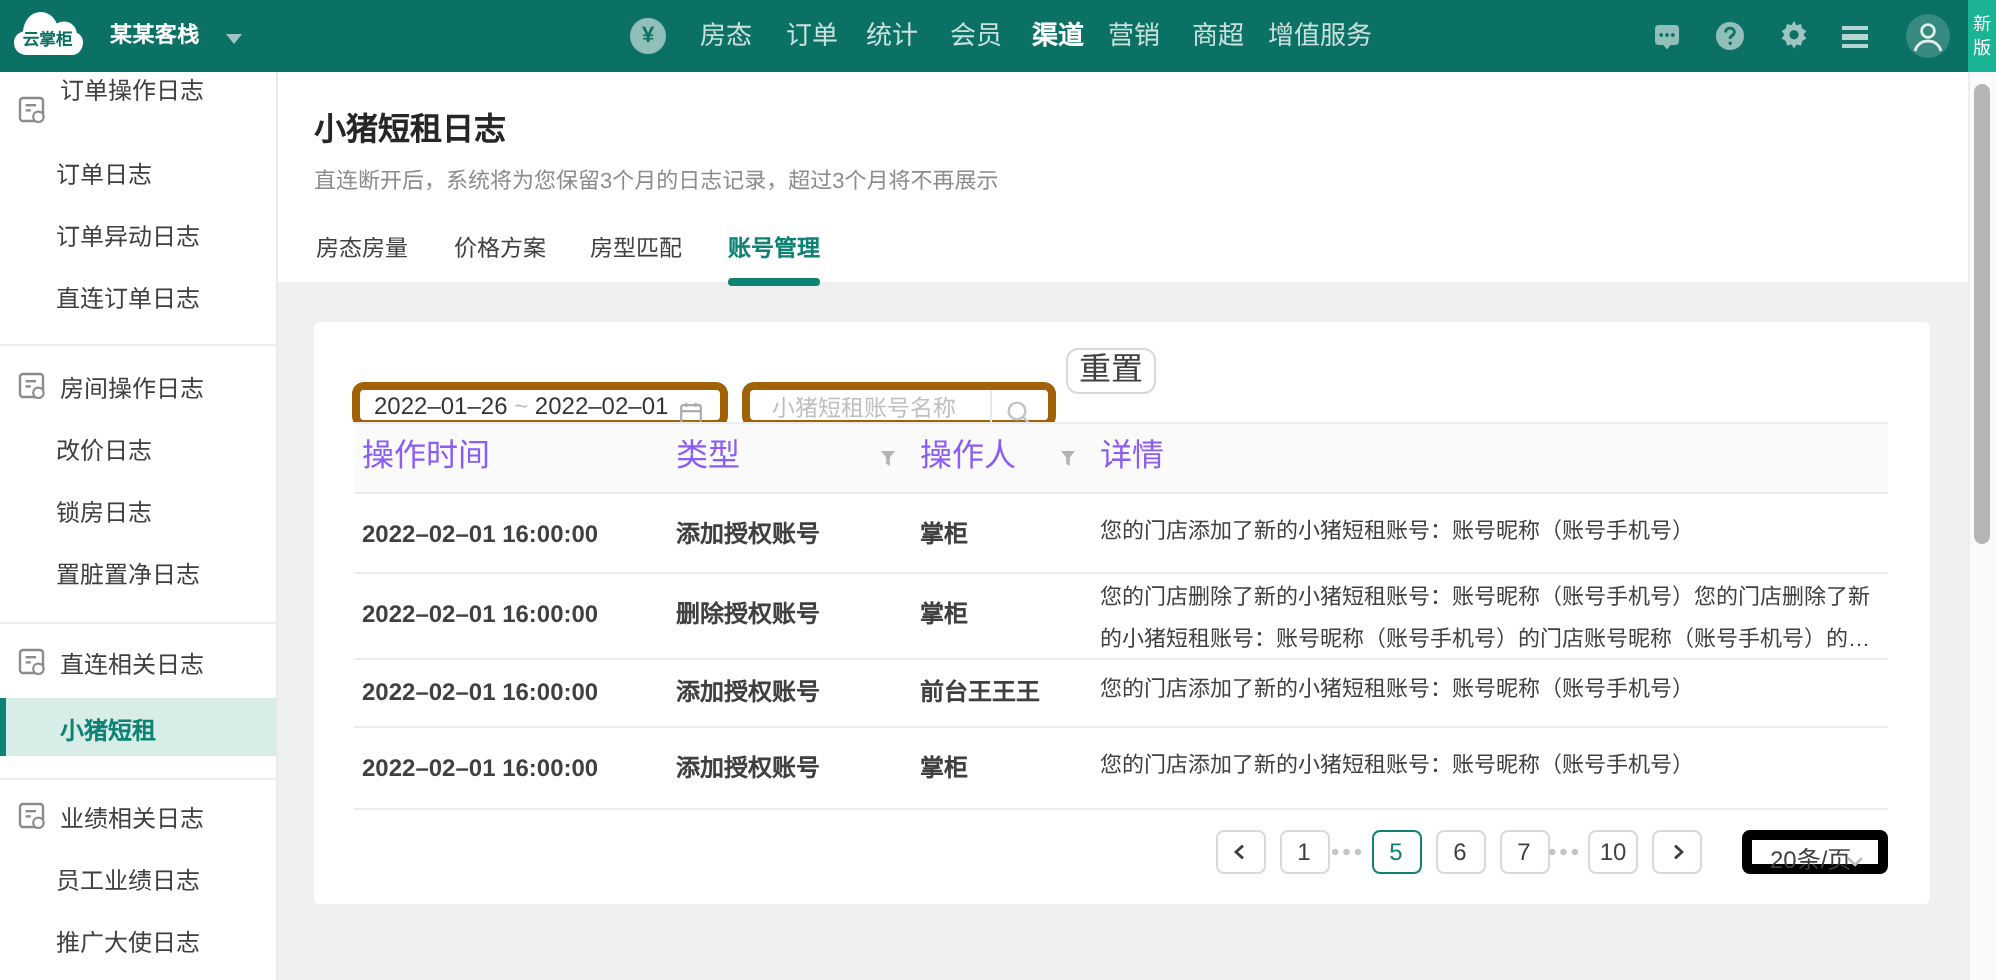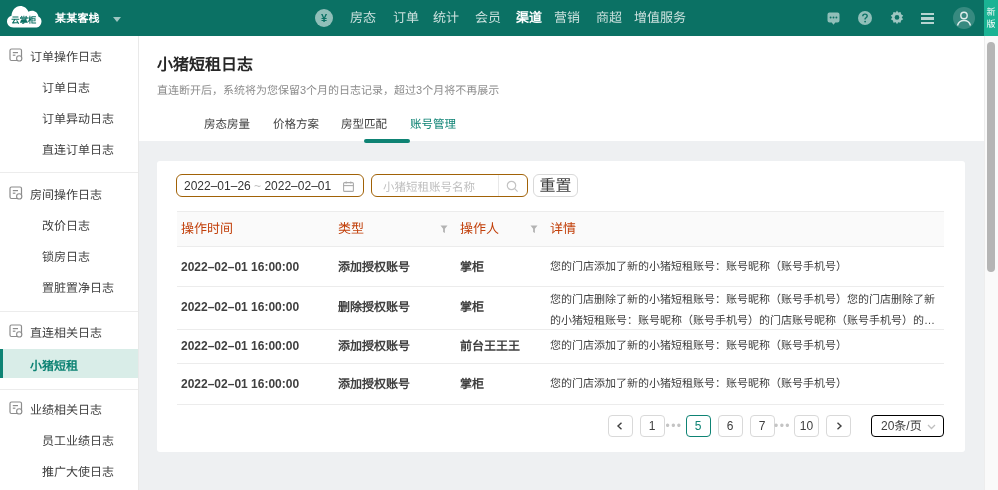--- a/index.html
+++ b/index.html
@@ -11,49 +11,49 @@
   .topbar { position:absolute; left:0; top:0; width:998px; height:36px; background:#0b7164; }
   .tb-item { position:absolute; top:0; height:36px; line-height:36px; font-size:13px; color:rgba(255,255,255,.78); transform:translateX(-50%); white-space:nowrap; }
   .tb-item.act { color:#fff; font-weight:bold; }
   .hotel { position:absolute; left:55px; top:0; height:36px; line-height:36px; font-size:11px; font-weight:bold; color:#fff; letter-spacing:0.2px; }
   .caret-dn { position:absolute; width:0; height:0; border-left:4.8px solid transparent; border-right:4.8px solid transparent; border-top:5.5px solid rgba(255,255,255,.6); }
   .adbox { position:absolute; left:716px; top:4px; width:93px; height:26px; border:1px solid rgba(255,255,255,.4); border-radius:6px; background:rgba(255,255,255,.06); color:rgba(255,255,255,.72); font-size:9px; line-height:10.5px; text-align:center; padding-top:2px; }
   .newtag { position:absolute; left:984px; top:0; width:14px; height:36px; background:#1ab394; color:#fff; font-size:9px; line-height:12px; text-align:center; padding-top:6px; }
   
   .sidebar { position:absolute; left:0; top:36px; width:139px; height:454px; background:#fff; border-right:1px solid #e9e9e9; }
   .sb-head { position:absolute; left:30px; font-size:12px; color:#404040; transform:translateY(-50%); white-space:nowrap; }
-  .sb-item { position:absolute; left:42px; font-size:12px; color:#404040; transform:translateY(-50%); white-space:nowrap; }
+  .sb-item { position:absolute; left:28px; font-size:12px; color:#404040; transform:translateY(-50%); white-space:nowrap; }
   .sb-icon { position:absolute; left:9px; width:14px; height:14px; }
   .sb-div { position:absolute; left:0; width:138px; height:0; border-top:1px solid #ececec; }
   .sb-sel { position:absolute; left:0; top:349px; width:138px; height:29px; background:#d9ede8; border-left:3px solid #0e8374; }
   .sb-sel span { position:absolute; left:27px; top:50%; transform:translateY(-50%); color:#0e8374; font-weight:bold; font-size:12px; }
   
   .pagehead { position:absolute; left:139px; top:36px; width:845px; height:105px; background:#fff; }
   .content { position:absolute; left:139px; top:141px; width:845px; height:349px; background:#eef0f2; }
   .title { position:absolute; left:157px; top:51px; font-size:16px; font-weight:bold; color:#262626; }
   .subtitle { position:absolute; left:157px; top:81px; font-size:11px; color:#8c8c8c; }
-  .tab { position:absolute; top:115px; font-size:11.5px; color:#404040; transform:translateX(-50%); white-space:nowrap;margin-left:46px; }
-  .tab.act { color:#0e8374; font-weight:normal; }
+  .tab { position:absolute; top:115px; font-size:11.5px; color:#404040; transform:translateX(-50%); white-space:nowrap; }
+  .tab.act { color:#0e8374; font-weight:bold; }
   .tabline { position:absolute; left:364px; top:139px; width:46px; height:4px; background:#0e8374; border-radius:2px; }
   
   .card { position:absolute; left:157px; top:161px; width:808px; height:291px; background:#fff; border-radius:3px; }
-  .inbox { position:absolute; top:13px; height:23px; border:1px solid #a16207; border-radius:6px; background:#fff; }
+  .inbox { position:absolute; top:30px; height:23px; border:4px solid #a16207; border-radius:6px; background:#fff; }
   .btn { position:absolute; top:13px; height:23px; border:1px solid #d9d9d9; border-radius:6px; background:#fff; font-size:16px; color:#404040; text-align:center; line-height:21px; }
   
   .th-row { position:absolute; left:20px; top:50px; width:767px; height:36px; background:#fafafa; border-top:1px solid #ececec; border-bottom:1px solid #ececec; }
-  .tcell { position:absolute; font-size:13px; color:#c2410c; line-height:16px; transform:translateY(-50%); white-space:nowrap; }
+  .tcell { position:absolute; font-size:16px; color:#8b5cf6; line-height:16px; transform:translateY(-50%); white-space:nowrap; }
   .trow-line { position:absolute; left:20px; width:767px; height:0; border-top:1px solid #ececec; }
   .td { position:absolute; font-size:12px; color:#404040; line-height:16px; transform:translateY(-50%); white-space:nowrap;font-weight:bold; }
   .td-detail { position:absolute; font-size:11px; color:#404040; line-height:21px; white-space:nowrap; }
   
   .pginfo { position:absolute; top:266px; left:280px; width:160px; text-align:right; font-size:12px; color:#595959; transform:translateY(-50%); white-space:nowrap; }
   .pgbox { position:absolute; top:254px; width:25px; height:22px; border:1px solid #d9d9d9; border-radius:4px; background:#fff; font-size:12px; color:#404040; text-align:center; line-height:20px; }
   .pgbox.act { border-color:#0e8374; color:#0e8374; }
   .pgdots { position:absolute; top:254px; width:20px; height:22px; color:#c4c4c4; font-size:12px; text-align:center; line-height:22px; letter-spacing:1.5px; transform:translateX(-50%); }
-  .pgsel { position:absolute; top:254px; left:714px; width:73px; height:22px; border:1px solid #000000; border-radius:4px; background:#fff; font-size:12px; color:#404040; line-height:20px; padding-left:9px; }
+  .pgsel { position:absolute; top:254px; left:714px; width:73px; height:22px; border:5px solid #000000; border-radius:4px; background:#fff; font-size:12px; color:#404040; line-height:20px; padding-left:9px; }
   
   .sbar { position:absolute; left:984px; top:36px; width:14px; height:454px; background:#fafafa; border-left:1px solid #ededed; }
   .sbar .thumb { position:absolute; left:2px; top:6px; width:8px; height:230px; background:#b5b5b5; border-radius:4px; }
 </style>
 </head>
 <body>
 
   <div class="topbar">
     <svg class="abs" style="left:6px;top:4px" width="36" height="25" viewBox="0 0 36 25">
       <path d="M7.5 23.5 C3 23.5 1 20.5 1 17.3 C1 14.5 3 12.4 5.5 11.8 C5.8 6.4 9.6 2 14.2 2 C18 2 21.2 4.4 22.4 7.8 C23.4 7.2 24.6 6.8 26 6.8 C29.3 6.8 32 9.2 32.4 12.4 C34.2 13.1 35.5 14.9 35.5 17.3 C35.5 20.2 33.4 23.5 30.6 23.5 Z" fill="#fff"></path>
@@ -102,21 +102,21 @@
     <div class="newtag">新<br>版</div>
   </div>
 
   <div class="sidebar"></div>
   <svg class="sb-icon abs" style="left:9px;top:48px" width="14" height="14" viewBox="0 0 14 14">
     <rect x="1" y="1" width="11.5" height="11.5" rx="1.5" fill="none" stroke="#8c8c8c" stroke-width="1.2"></rect>
     <line x1="3.8" y1="4.6" x2="9" y2="4.6" stroke="#8c8c8c" stroke-width="1.2"></line>
     <line x1="3.8" y1="7.2" x2="6.4" y2="7.2" stroke="#8c8c8c" stroke-width="1.2"></line>
     <circle cx="10.2" cy="10.4" r="2.6" fill="#fff" stroke="#8c8c8c" stroke-width="1.1"></circle>
   </svg>
-  <div class="sb-head" style="top:55px">订单操作日志</div>
+  <div class="sb-head" style="top:44px">订单操作日志</div>
   <div class="sb-item" style="top:86px">订单日志</div>
   <div class="sb-item" style="top:117px">订单异动日志</div>
   <div class="sb-item" style="top:148px">直连订单日志</div>
   <div class="sb-div" style="top:172px"></div>
   <svg class="sb-icon abs" style="left:9px;top:186px" width="14" height="14" viewBox="0 0 14 14">
     <rect x="1" y="1" width="11.5" height="11.5" rx="1.5" fill="none" stroke="#8c8c8c" stroke-width="1.2"></rect>
     <line x1="3.8" y1="4.6" x2="9" y2="4.6" stroke="#8c8c8c" stroke-width="1.2"></line>
     <line x1="3.8" y1="7.2" x2="6.4" y2="7.2" stroke="#8c8c8c" stroke-width="1.2"></line>
     <circle cx="10.2" cy="10.4" r="2.6" fill="#fff" stroke="#8c8c8c" stroke-width="1.1"></circle>
   </svg>

